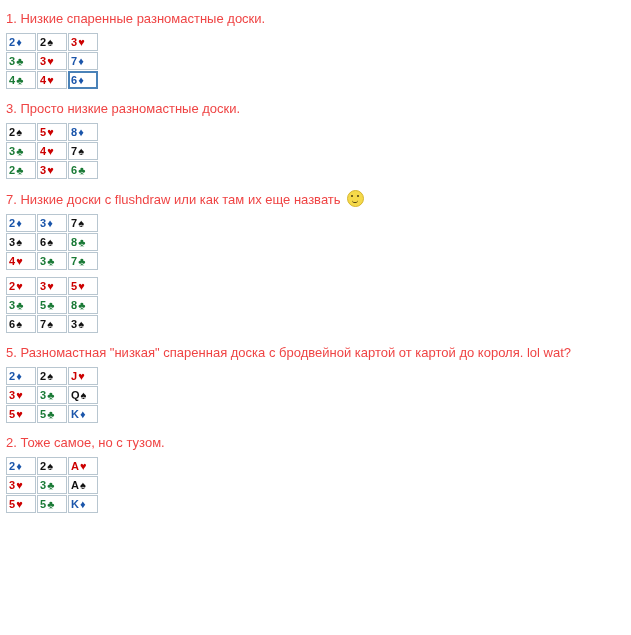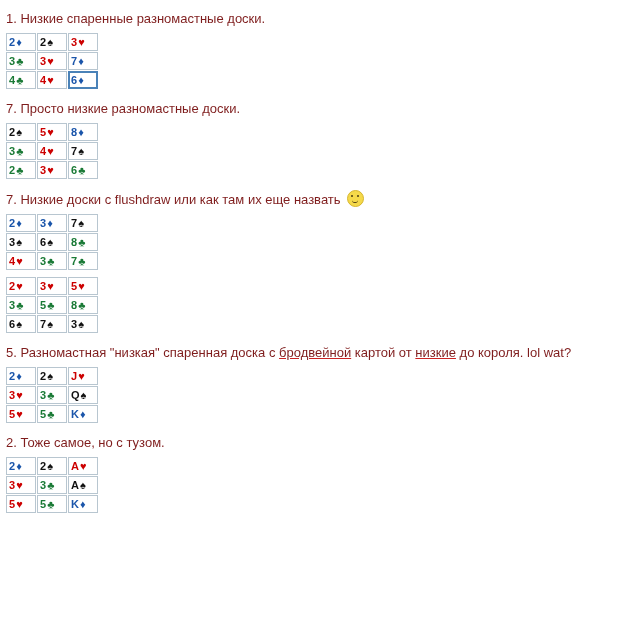--- a/index.html
+++ b/index.html
@@ -17,27 +17,26 @@
   }
   .page {
     padding: 6px 0 0 4px;
     box-sizing: border-box;
   }
   .section {
     margin-bottom: 2px;
   }
   .section-title {
     font-size: 13px;
-    color: #7f1d1d;
+    color: #ef4444;
     line-height: 17px;
     padding: 4px 0 6px 2px;
     white-space: nowrap;
   }
   .section-title .underline-red {
-    text-decoration: underline;
     text-decoration-color: #cc2222;
     text-decoration-style: solid;
   }
   .smiley {
     display: inline-block;
     width: 15px;
     height: 15px;
     border-radius: 50%;
     background: #f5d94a;
     border: 1px solid #d6b62e;
@@ -145,21 +144,21 @@
             </div>
             <div class="cell">
               <span class="rank red">4</span>
               <span class="suit red">♥</span>
             </div>
             <div class="cell sel">
               <span class="rank blue">6</span>
               <span class="suit blue">♦</span>
             </div>
           </div></div></div>
-      <div class="section"><div class="section-title"><span>7. Просто низкие разномастные доски.</span></div><div class="grid"><div class="row">
+      <div class="section"><div class="section-title"><span>3. Просто низкие разномастные доски.</span></div><div class="grid"><div class="row">
             <div class="cell">
               <span class="rank black">2</span>
               <span class="suit black">♠</span>
             </div>
             <div class="cell">
               <span class="rank red">5</span>
               <span class="suit red">♥</span>
             </div>
             <div class="cell">
               <span class="rank blue">8</span>
@@ -265,21 +264,21 @@
             </div>
             <div class="cell">
               <span class="rank black">7</span>
               <span class="suit black">♠</span>
             </div>
             <div class="cell">
               <span class="rank black">3</span>
               <span class="suit black">♠</span>
             </div>
           </div></div></div>
-      <div class="section"><div class="section-title"><span>5. Разномастная "низкая" спаренная доска с </span><span class="underline-red">бродвейной</span><span> картой от </span><span class="underline-red">низкие</span><span> до короля. lol wat?</span></div><div class="grid"><div class="row">
+      <div class="section"><div class="section-title"><span>5. Разномастная "низкая" спаренная доска с </span><span class="underline-red">бродвейной</span><span> картой от </span><span class="underline-red">картой</span><span> до короля. lol wat?</span></div><div class="grid"><div class="row">
             <div class="cell">
               <span class="rank blue">2</span>
               <span class="suit blue">♦</span>
             </div>
             <div class="cell">
               <span class="rank black">2</span>
               <span class="suit black">♠</span>
             </div>
             <div class="cell">
               <span class="rank red">J</span>

